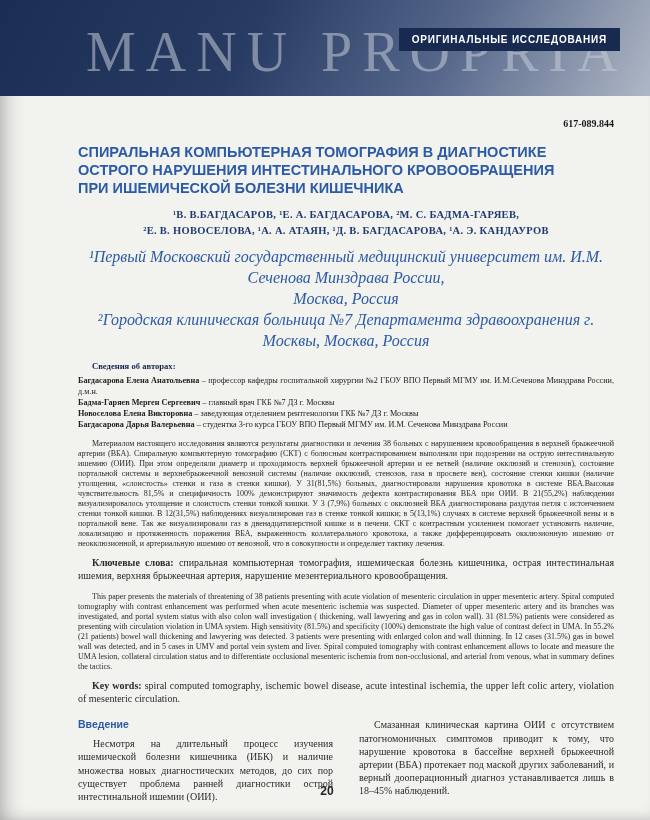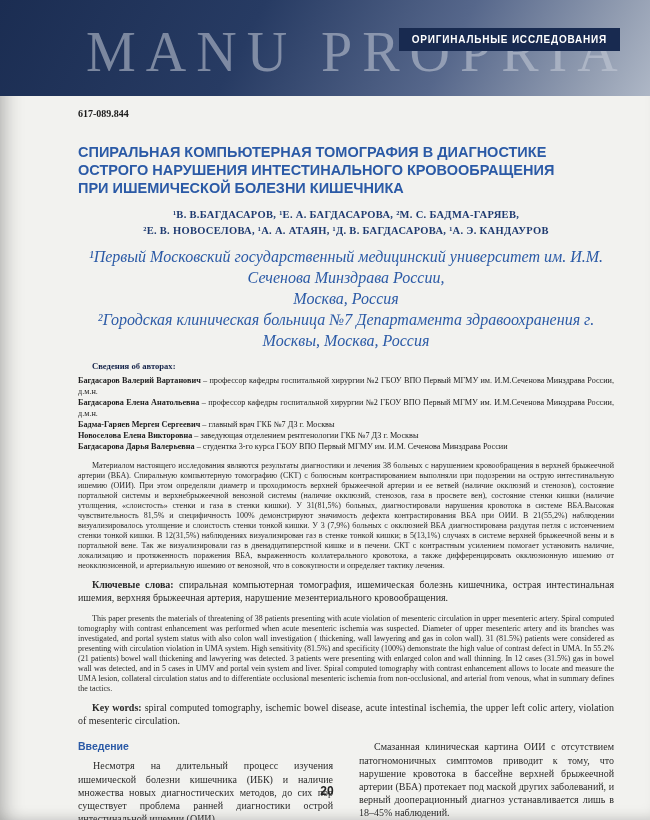--- a/index.html
+++ b/index.html
@@ -19,23 +19,23 @@
     font-family:"Liberation Serif",serif;font-size:56px;font-weight:400;
     letter-spacing:10px;color:#c6ccd8;opacity:0.55;white-space:nowrap;
   }
   .section-label{
     position:absolute;right:30px;top:28px;background:#182a50;color:#ffffff;
     font-family:"Liberation Sans",sans-serif;font-weight:bold;font-size:10px;
     letter-spacing:0.8px;padding:6px 13px;margin-left:32px;
   }
   
   .content{position:absolute;top:96px;left:0;right:0;bottom:0;padding:0 36px 0 78px;}
-  .udc{margin-top:12px;font-weight:bold;font-size:10px;color:#1a1a1a;}
+  .udc{margin-top:22px;text-align:right;font-weight:bold;font-size:10px;color:#1a1a1a;}
   .title{
-    margin-top:24px;color:#2b5aa6;font-family:"Liberation Sans",sans-serif;
+    margin-top:14px;color:#2b5aa6;font-family:"Liberation Sans",sans-serif;
     font-weight:bold;font-size:14.5px;line-height:1.25;white-space:pre-line;
   }
   .authors{
     margin-top:10px;text-align:center;color:#1e3a70;font-weight:bold;
     font-size:10.5px;line-height:1.5;letter-spacing:0.3px;white-space:pre-line;
   }
   .affil{
     text-align:center;color:#2b5aa6;font-style:italic;font-size:16px;
     line-height:1.32;white-space:pre-line;
   }
@@ -83,21 +83,20 @@
     <div class="authors">¹В. В.БАГДАСАРОВ, ¹Е. А. БАГДАСАРОВА, ²М. С. БАДМА-ГАРЯЕВ,
 ²Е. В. НОВОСЕЛОВА, ¹А. А. АТАЯН, ¹Д. В. БАГДАСАРОВА, ¹А. Э. КАНДАУРОВ</div>
 
     <div class="affil first">¹Первый Московский государственный медицинский университет им. И.М. Сеченова Минздрава России,
 Москва, Россия</div>
     <div class="affil">²Городская клиническая больница №7 Департамента здравоохранения г. Москвы, Москва, Россия</div>
 
     <div class="info">
       <div class="info-heading">Сведения об авторах:</div>
 
-      <div class="info-item"><span class="info-name">Багдасаров Валерий Вартанович</span><span> – профессор кафедры госпитальной хирургии №2 ГБОУ ВПО Первый МГМУ им. И.М.Сеченова Минздрава России, д.м.н.</span></div>
       <div class="info-item"><span class="info-name">Багдасарова Елена Анатольевна</span><span> – профессор кафедры госпитальной хирургии №2 ГБОУ ВПО Первый МГМУ им. И.М.Сеченова Минздрава России, д.м.н.</span></div>
       <div class="info-item"><span class="info-name">Бадма-Гаряев Мерген Сергеевич</span><span> – главный врач ГКБ №7 ДЗ г. Москвы</span></div>
       <div class="info-item"><span class="info-name">Новоселова Елена Викторовна</span><span> – заведующая отделением рентгенологии ГКБ №7 ДЗ г. Москвы</span></div>
       <div class="info-item"><span class="info-name">Багдасарова Дарья Валерьевна</span><span> – студентка 3-го курса ГБОУ ВПО Первый МГМУ им. И.М. Сеченова Минздрава России</span></div>
     </div>
 
     <p class="abstract">Материалом настоящего исследования являются результаты диагностики и лечения 38 больных с нарушением кровообращения в верхней брыжеечной артерии (ВБА). Спиральную компьютерную томографию (СКТ) с болюсным контрастированием выполняли при подозрении на острую интестинальную ишемию (ОИИ). При этом определяли диаметр и проходимость верхней брыжеечной артерии и ее ветвей (наличие окклюзий и стенозов), состояние портальной системы и верхнебрыжеечной венозной системы (наличие окклюзий, стенозов, газа в просвете вен), состояние стенки кишки (наличие утолщения, «слоистость» стенки и газа в стенки кишки). У 31(81,5%) больных, диагностировали нарушения кровотока в системе ВБА.Высокая чувствительность 81,5% и специфичность 100% демонстрируют значимость дефекта контрастирования ВБА при ОИИ. В 21(55,2%) наблюдении визуализировалось утолщение и слоистость стенки тонкой кишки. У 3 (7,9%) больных с окклюзией ВБА диагностирована раздутая петля с истончением стенки тонкой кишки. В 12(31,5%) наблюдениях визуализирован газ в стенке тонкой кишки; в 5(13,1%) случаях в системе верхней брыжеечной вены и в портальной вене. Так же визуализировали газ в двенадцатиперстной кишке и в печени. СКТ с контрастным усилением помогает установить наличие, локализацию и протяженность поражения ВБА, выраженность коллатерального кровотока, а также дифференцировать окклюзионную ишемию от неокклюзионной, и артериальную ишемию от венозной, что в совокупности и определяет тактику лечения.</p>
 
     <p class="keywords"><span class="kw-label">Ключевые слова:</span><span> спиральная компьютерная томография, ишемическая болезнь кишечника, острая интестинальная ишемия, верхняя брыжеечная артерия, нарушение мезентериального кровообращения.</span></p>
 

